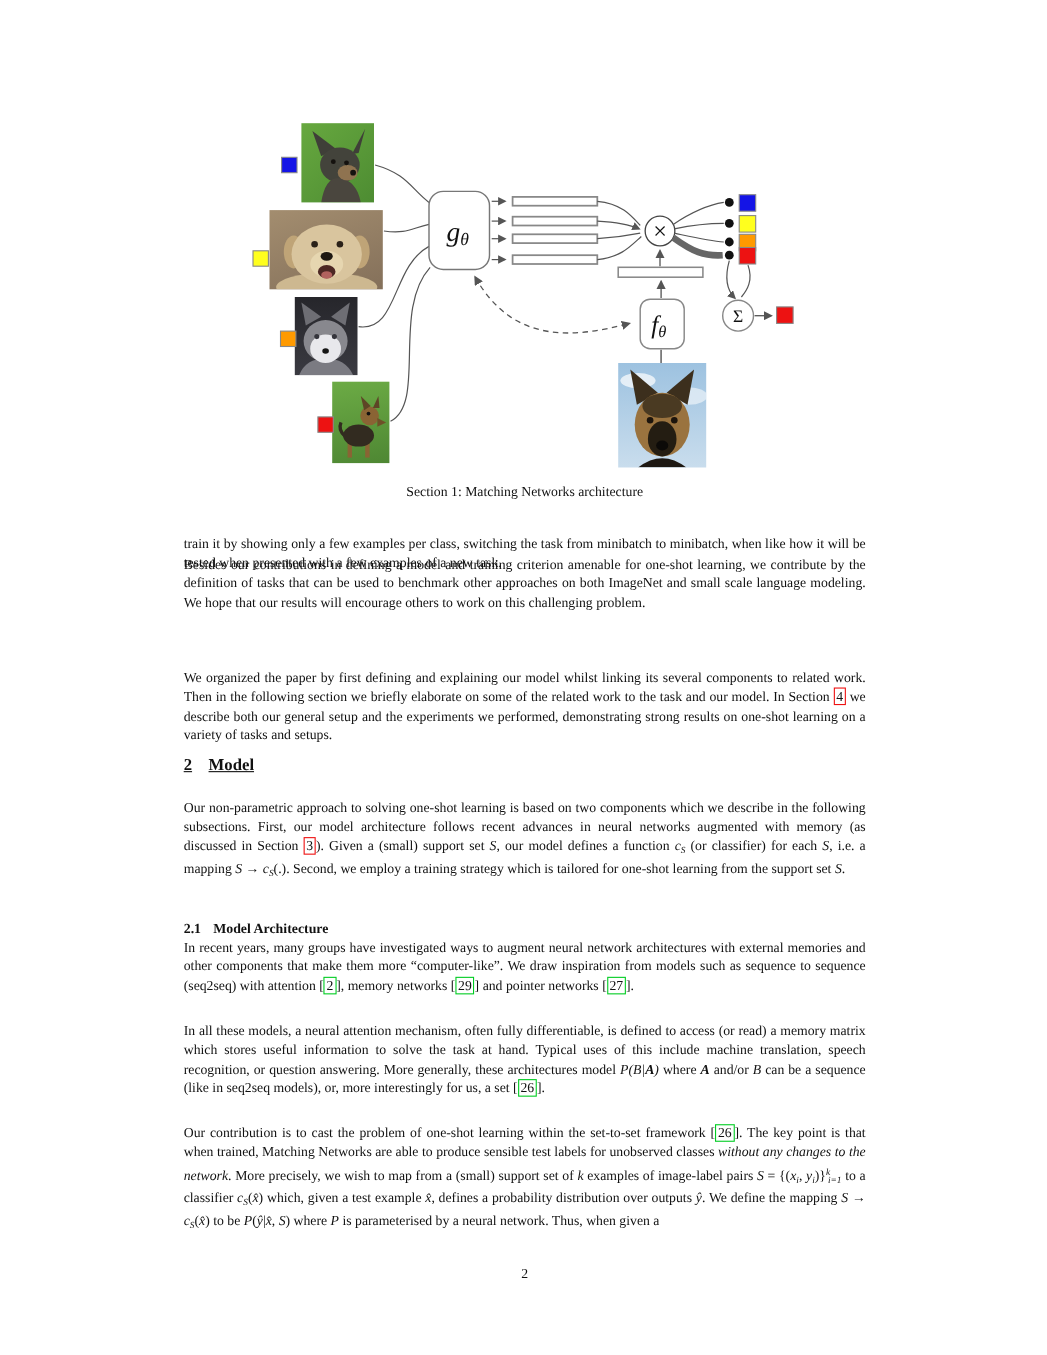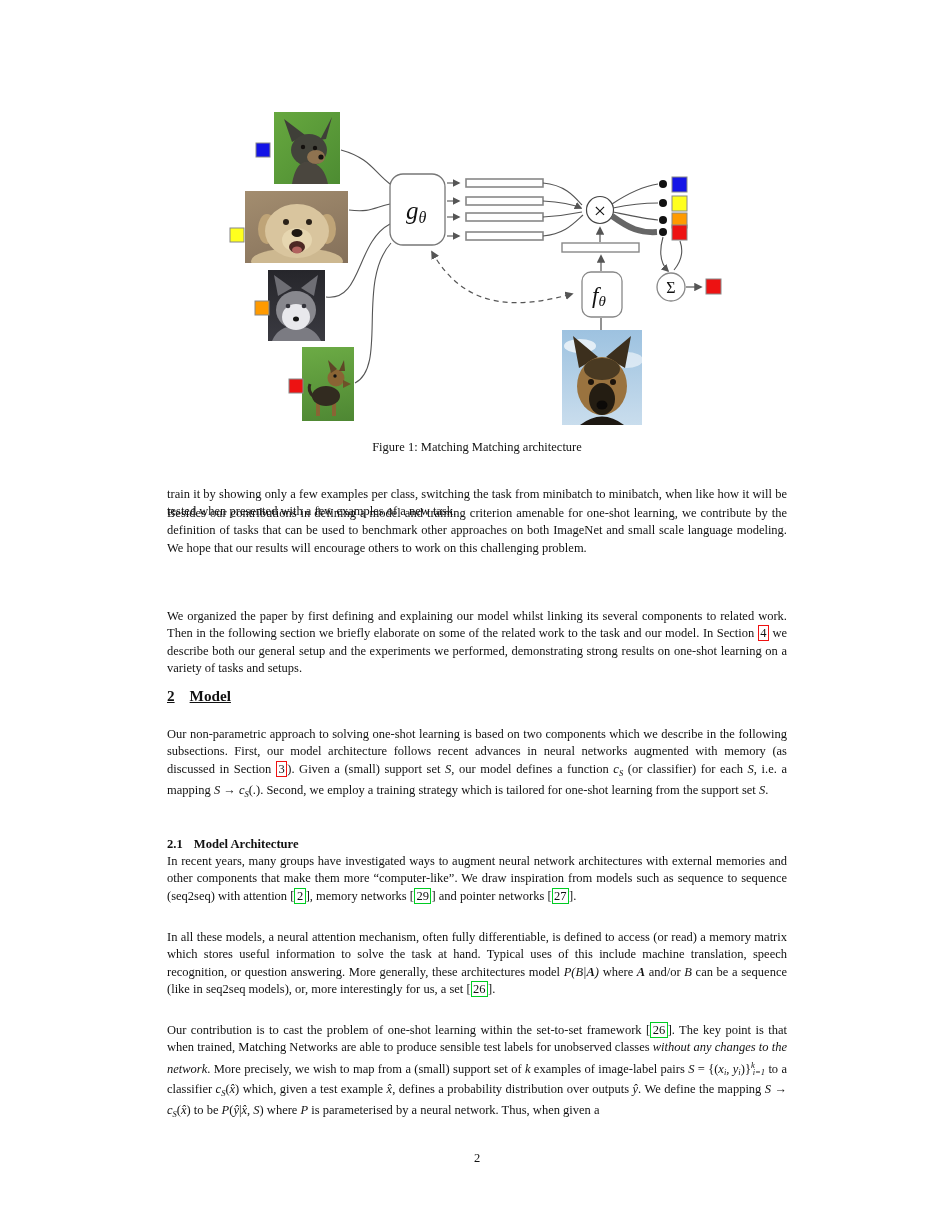--- a/index.html
+++ b/index.html
@@ -186,21 +186,21 @@
         <path d="M680,241 C685,255 679,264 674,270"></path>
       </g>
 
       <circle cx="671" cy="287" r="14" fill="#ffffff" stroke="#888" stroke-width="1.3"></circle>
       <text x="671" y="293" text-anchor="middle" font-size="16" font-family="Liberation Serif, serif" fill="#111">Σ</text>
       <line x1="686" y1="287" x2="701" y2="287" stroke="#555" stroke-width="1.2" marker-end="url(#arr)"></line>
       <rect x="706" y="279" width="15" height="15" fill="#ed1212" stroke="#888"></rect>
     </svg>
   </div>
 
-  <div class="block caption" style="top:439px;">Figure 1: Matching Matching architecture</div>
+  <div class="block caption" style="top:439px;">Section 1: Matching Networks architecture</div>
 
   <div class="block" style="top:486px;"><span>train it by showing only a few examples per class, switching the task from minibatch to minibatch, when like how it will be tested when presented with a few examples of a new task.</span></div>
   <div class="block" style="top:505px;"><span>Besides our contributions in defining a model and training criterion amenable for one-shot learning, we contribute by the definition of tasks that can be used to benchmark other approaches on both ImageNet and small scale language modeling. We hope that our results will encourage others to work on this challenging problem.</span></div>
   <div class="block" style="top:608px;"><span>We organized the paper by first defining and explaining our model whilst linking its several components to related work. Then in the following section we briefly elaborate on some of the related work to the task and our model. In Section </span><span class="r-rr">4</span><span> we describe both our general setup and the experiments we performed, demonstrating strong results on one-shot learning on a variety of tasks and setups.</span></div>
 
   <div class="block h2" style="top:687px;text-decoration:underline;">
     <span class="h-num">2</span><span>Model</span>
   </div>
 
   <div class="block" style="top:726px;"><span>Our non-parametric approach to solving one-shot learning is based on two components which we describe in the following subsections. First, our model architecture follows recent advances in neural networks augmented with memory (as discussed in Section </span><span class="r-rr">3</span><span>). Given a (small) support set </span><span class="r-m">S</span><span>, our model defines a function </span><span class="r-m">c</span><span class="r-sub">S</span><span> (or classifier) for each </span><span class="r-m">S</span><span>, i.e. a mapping </span><span class="r-m">S</span><span> → </span><span class="r-m">c</span><span class="r-sub">S</span><span>(.). Second, we employ a training strategy which is tailored for one-shot learning from the support set </span><span class="r-m">S</span><span>.</span></div>

